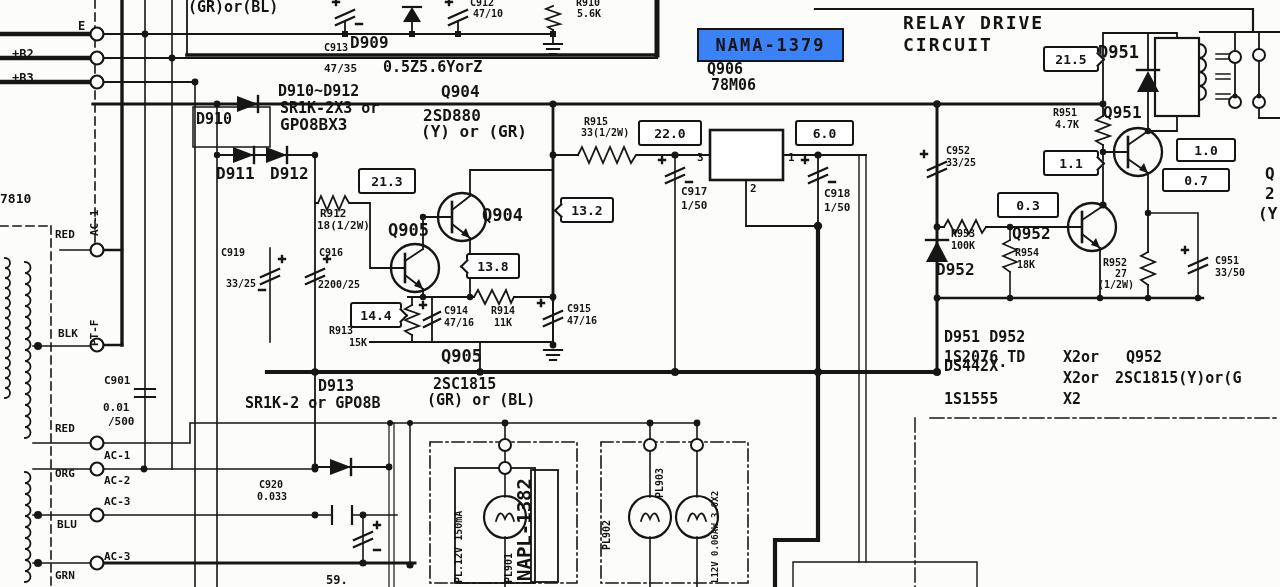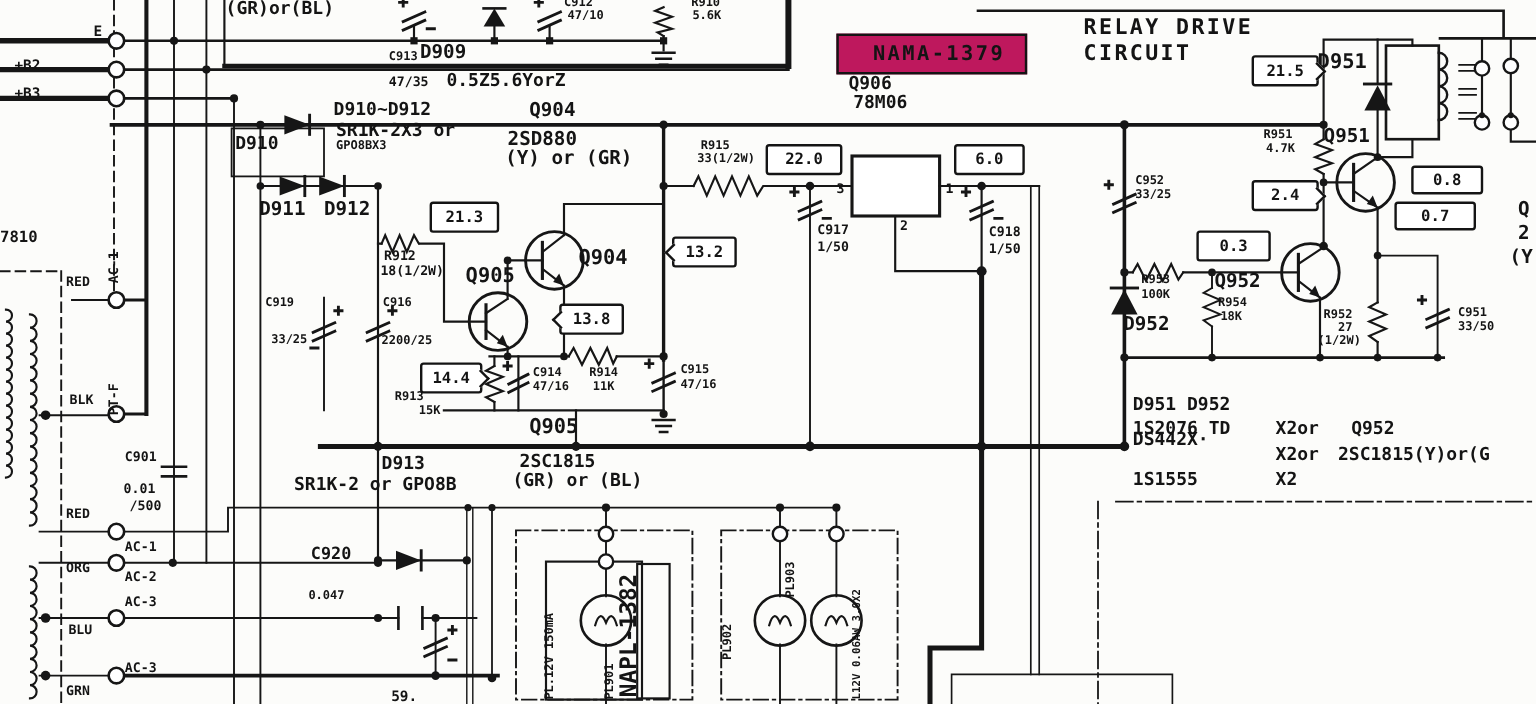--- a/index.html
+++ b/index.html
@@ -9,22 +9,22 @@
   .lbl{position:absolute;font-weight:bold;line-height:1;white-space:nowrap;color:#141414;z-index:3;}
   .vlbl{position:absolute;font-weight:bold;line-height:1;white-space:nowrap;color:#141414;z-index:3;
         transform-origin:0 100%;transform:rotate(-90deg);}
   .callout{position:absolute;border:2px solid #141414;background:#fff;z-index:4;
            display:flex;align-items:center;justify-content:center;
            font-weight:bold;font-size:13px;border-radius:3px;}
   .tail-l::before{content:"";position:absolute;left:-6px;top:50%;margin-top:-5px;width:9px;height:9px;
            background:#fff;border-left:2px solid #141414;border-bottom:2px solid #141414;transform:rotate(45deg);}
   .tail-r::after{content:"";position:absolute;right:-6px;top:50%;margin-top:-5px;width:9px;height:9px;
            background:#fff;border-left:2px solid #141414;border-bottom:2px solid #141414;transform:rotate(225deg);}
-  .idbox{position:absolute;border:2.5px solid #141414;background:#be185d;z-index:4;
-         display:flex;align-items:center;justify-content:center;font-weight:bold;padding-left:12px;}
+  .idbox{position:absolute;border:2.5px solid #141414;background:#3b82f6;z-index:4;
+         display:flex;align-items:center;justify-content:center;font-weight:bold;}
 </style>
 </head>
 <body>
 
 <div id="stage">
 
 <svg width="1280" height="587" viewBox="0 0 1280 587">
   <g stroke="#161616" fill="none" stroke-linecap="square">
 
     <g>
@@ -317,30 +317,30 @@
 <div class="lbl" style="left:104px;top:496px;font-size:11px">AC-3</div>
 <div class="lbl" style="left:104px;top:551px;font-size:11px">AC-3</div>
 <div class="lbl" style="left:104px;top:375px;font-size:11px">C901</div>
 <div class="lbl" style="left:103px;top:402px;font-size:11px">0.01</div>
 <div class="lbl" style="left:108px;top:416px;font-size:11px">/500</div>
 
 <div class="lbl" style="left:188px;top:0px;font-size:15px">(GR)or(BL)</div>
 <div class="lbl" style="left:324px;top:43px;font-size:10px">C913</div>
 <div class="lbl" style="left:324px;top:63px;font-size:11px">47/35</div>
 <div class="lbl" style="left:350px;top:35px;font-size:16px">D909</div>
-<div class="lbl" style="left:372px;top:60px;font-size:15px">0.5Z5.6YorZ</div>
+<div class="lbl" style="left:383px;top:60px;font-size:15px">0.5Z5.6YorZ</div>
 <div class="lbl" style="left:470px;top:-2px;font-size:10px">C912</div>
 <div class="lbl" style="left:473px;top:9px;font-size:10px">47/10</div>
 <div class="lbl" style="left:576px;top:-2px;font-size:10px">R910</div>
 <div class="lbl" style="left:577px;top:9px;font-size:10px">5.6K</div>
 
 <div class="lbl" style="left:278px;top:84px;font-size:15px">D910~D912</div>
 <div class="lbl" style="left:441px;top:84px;font-size:16px">Q904</div>
 <div class="lbl" style="left:280px;top:101px;font-size:15px">SR1K-2X3 or</div>
-<div class="lbl" style="left:280px;top:117px;font-size:10px">GPO8BX3</div>
+<div class="lbl" style="left:280px;top:117px;font-size:16px">GPO8BX3</div>
 <div class="lbl" style="left:423px;top:108px;font-size:16px">2SD880</div>
 <div class="lbl" style="left:421px;top:124px;font-size:16px">(Y) or (GR)</div>
 <div class="lbl" style="left:196px;top:112px;font-size:15px">D910</div>
 <div class="lbl" style="left:216px;top:166px;font-size:16px">D911</div>
 <div class="lbl" style="left:270px;top:166px;font-size:16px">D912</div>
 
 <div class="lbl" style="left:584px;top:117px;font-size:10px">R915</div>
 <div class="lbl" style="left:581px;top:128px;font-size:10px">33(1/2W)</div>
 <div class="lbl" style="left:681px;top:186px;font-size:11px">C917</div>
 <div class="lbl" style="left:681px;top:200px;font-size:11px">1/50</div>
@@ -362,22 +362,22 @@
 <div class="lbl" style="left:491px;top:306px;font-size:10px">R914</div>
 <div class="lbl" style="left:494px;top:318px;font-size:10px">11K</div>
 <div class="lbl" style="left:441px;top:348px;font-size:17px">Q905</div>
 <div class="lbl" style="left:567px;top:304px;font-size:10px">C915</div>
 <div class="lbl" style="left:567px;top:316px;font-size:10px">47/16</div>
 
 <div class="lbl" style="left:318px;top:379px;font-size:15px">D913</div>
 <div class="lbl" style="left:245px;top:396px;font-size:15px">SR1K-2 or GPO8B</div>
 <div class="lbl" style="left:433px;top:377px;font-size:15px">2SC1815</div>
 <div class="lbl" style="left:427px;top:393px;font-size:15px">(GR) or (BL)</div>
-<div class="lbl" style="left:259px;top:455px;font-size:14px">C920</div>
-<div class="lbl" style="left:257px;top:492px;font-size:10px">0.047</div>
+<div class="lbl" style="left:259px;top:480px;font-size:10px">C920</div>
+<div class="lbl" style="left:257px;top:492px;font-size:10px">0.033</div>
 <div class="lbl" style="left:326px;top:574px;font-size:12px">59.</div>
 
 <div class="lbl" style="left:1098px;top:44px;font-size:17px">D951</div>
 <div class="lbl" style="left:1103px;top:105px;font-size:16px">Q951</div>
 <div class="lbl" style="left:1053px;top:108px;font-size:10px">R951</div>
 <div class="lbl" style="left:1055px;top:120px;font-size:10px">4.7K</div>
 <div class="lbl" style="left:946px;top:146px;font-size:10px">C952</div>
 <div class="lbl" style="left:946px;top:158px;font-size:10px">33/25</div>
 <div class="lbl" style="left:951px;top:229px;font-size:10px">R953</div>
 <div class="lbl" style="left:951px;top:241px;font-size:10px">100K</div>
@@ -405,22 +405,22 @@
 <div class="lbl" style="left:1265px;top:186px;font-size:16px">2</div>
 <div class="lbl" style="left:1258px;top:206px;font-size:16px">(Y</div>
 
 <div class="callout" style="left:358px;top:168px;width:54px;height:22px">21.3</div>
 <div class="callout tail-l" style="left:466px;top:253px;width:50px;height:22px">13.8</div>
 <div class="callout tail-r" style="left:350px;top:302px;width:48px;height:22px">14.4</div>
 <div class="callout tail-l" style="left:560px;top:197px;width:50px;height:22px">13.2</div>
 <div class="callout" style="left:638px;top:120px;width:60px;height:22px">22.0</div>
 <div class="callout" style="left:795px;top:120px;width:55px;height:22px">6.0</div>
 <div class="callout tail-r" style="left:1043px;top:46px;width:52px;height:22px">21.5</div>
-<div class="callout tail-r" style="left:1043px;top:150px;width:52px;height:22px">2.4</div>
-<div class="callout" style="left:1176px;top:138px;width:56px;height:20px">0.8</div>
+<div class="callout tail-r" style="left:1043px;top:150px;width:52px;height:22px">1.1</div>
+<div class="callout" style="left:1176px;top:138px;width:56px;height:20px">1.0</div>
 <div class="callout" style="left:1162px;top:168px;width:64px;height:20px">0.7</div>
 <div class="callout" style="left:997px;top:192px;width:58px;height:22px">0.3</div>
 
 <div class="vlbl" style="left:464px;top:573px;font-size:10px">PL.12V 150mA</div>
 <div class="vlbl" style="left:514px;top:573px;font-size:10px">PL901</div>
 <div class="vlbl" style="left:534px;top:562px;font-size:19px">NAPL-1382</div>
 <div class="vlbl" style="left:612px;top:540px;font-size:10px">PL902</div>
 <div class="vlbl" style="left:665px;top:488px;font-size:10px">PL903</div>
 <div class="vlbl" style="left:720px;top:574px;font-size:9px">L12V 0.06AW 3.0X2</div>
 

